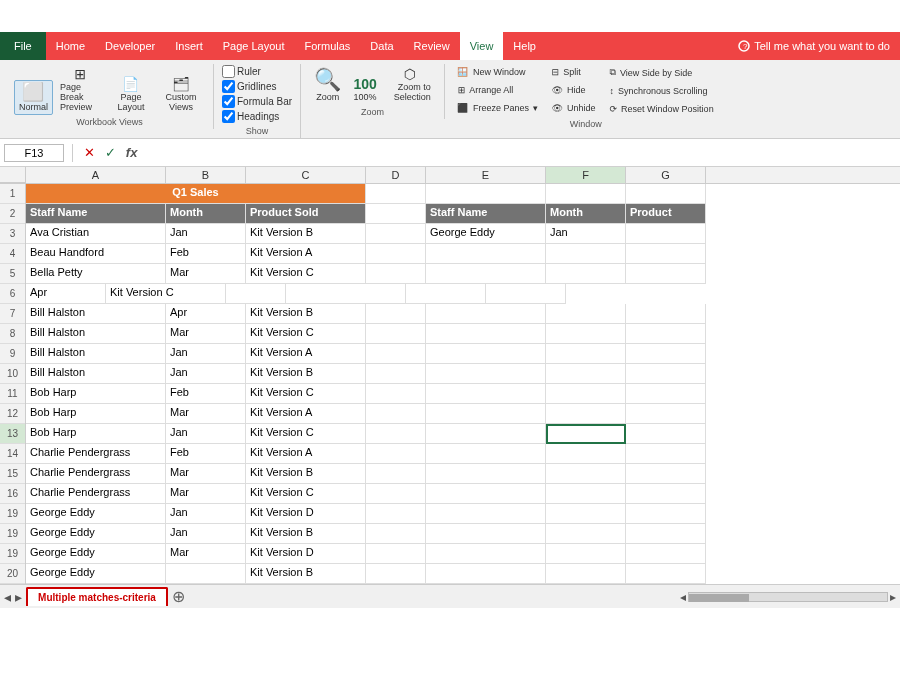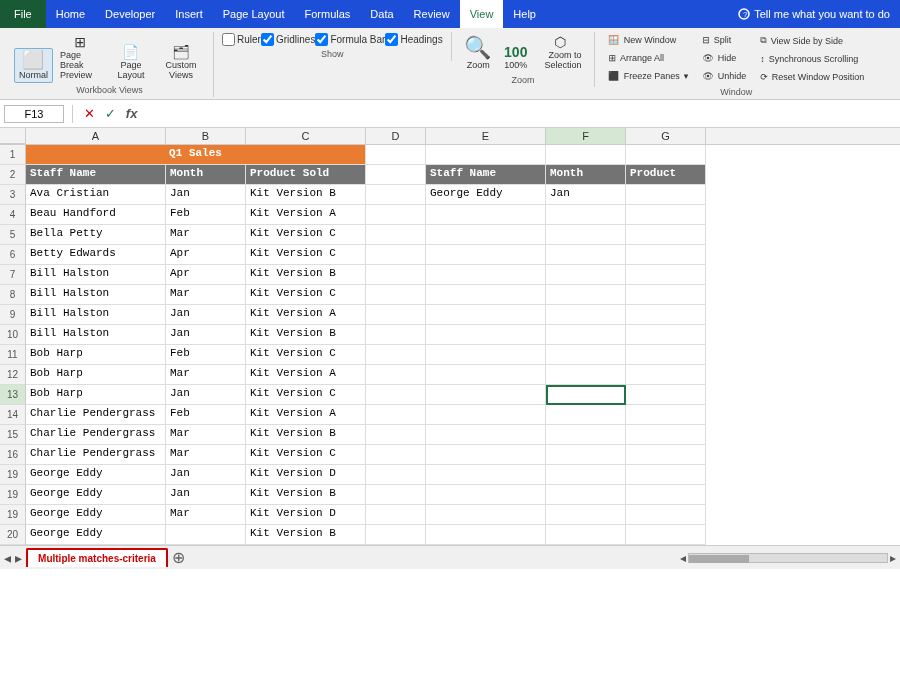--- a/index.html
+++ b/index.html
@@ -1,40 +1,40 @@
 <!DOCTYPE html>
 <html><head>
   <meta charset="utf-8">
   <style>
     * { margin: 0; padding: 0; box-sizing: border-box; }
     body { font-family: 'Segoe UI', Arial, sans-serif; font-size: 11px; background: #fff; width: 900px; height: 684px; overflow: hidden; }
 
     
-    .menu-bar { display: flex; align-items: center; background: #1d4ed8; height: 28px; }
+    .menu-bar { display: flex; align-items: center; background: #ef4444; height: 28px; margin-top: 32px; }
     .menu-file { background: #185a34; color: #fff; padding: 0 14px; height: 100%; display: flex; align-items: center; font-size: 11px; cursor: pointer; }
     .menu-item { color: #fff; padding: 0 10px; height: 100%; display: flex; align-items: center; font-size: 11px; cursor: pointer; }
     .menu-item.active { background: #fff; color: #217346; }
     .menu-tell { margin-left: auto; display: flex; align-items: center; color: #fff; padding: 0 10px; font-size: 11px; }
     .menu-tell svg { margin-right: 4px; }
 
     
     .ribbon { background: #f0f0f0; border-bottom: 1px solid #ccc; padding: 4px 6px 0 6px; }
     .ribbon-groups { display: flex; align-items: flex-start; }
     .ribbon-group { display: flex; flex-direction: column; align-items: center; padding: 0 8px; border-right: 1px solid #ccc; min-width: fit-content; }
     .ribbon-group:last-child { border-right: none; }
     .ribbon-group-label { font-size: 9px; color: #555; margin-top: 2px; padding-bottom: 2px; }
     .ribbon-buttons { display: flex; align-items: flex-end; gap: 2px; }
     .ribbon-btn { display: flex; flex-direction: column; align-items: center; padding: 2px 4px; cursor: pointer; border: 1px solid transparent; border-radius: 2px; font-size: 9px; color: #333; min-width: 32px; }
     .ribbon-btn .btn-icon { font-size: 18px; line-height: 1; }
     .ribbon-btn .btn-label { margin-top: 1px; text-align: center; white-space: nowrap; }
     .ribbon-btn.active { background: #dce9f3; border-color: #7bafd4; }
 
     .checkbox-row { display: flex; align-items: center; gap: 2px; font-size: 10px; color: #333; padding: 1px 0; cursor: pointer; }
     .checkbox-row input { margin: 0; cursor: pointer; }
-    .checkboxes-col { display: flex; flex-direction: row; justify-content: center; }
+    .checkboxes-col { display: flex; flex-direction: column; justify-content: center; }
 
     
     .formula-bar { display: flex; align-items: center; background: #fff; border-bottom: 1px solid #d0d0d0; height: 28px; padding: 0 4px; gap: 4px; }
     .cell-ref { width: 60px; border: 1px solid #bbb; padding: 2px 4px; font-size: 11px; text-align: center; }
     .formula-divider { width: 1px; height: 18px; background: #ccc; margin: 0 4px; }
     .formula-icons { display: flex; gap: 4px; align-items: center; color: #666; font-size: 13px; }
     .formula-icon { cursor: pointer; padding: 1px 3px; }
     .formula-input { flex: 1; border: none; outline: none; font-size: 11px; padding: 2px 4px; }
 
     
@@ -42,21 +42,21 @@
     .col-headers { display: flex; background: #f2f2f2; border-bottom: 1px solid #ccc; }
     .row-num-header { width: 26px; min-width: 26px; background: #f2f2f2; border-right: 1px solid #ccc; border-bottom: 1px solid #ccc; }
     .col-header { border-right: 1px solid #ccc; text-align: center; padding: 2px 0; font-size: 11px; color: #333; background: #f2f2f2; display: flex; align-items: center; justify-content: center; }
 
     .grid-body { display: flex; flex: 1; overflow: hidden; }
     .row-nums { display: flex; flex-direction: column; background: #f2f2f2; min-width: 26px; width: 26px; border-right: 1px solid #ccc; }
     .row-num { height: 20px; min-height: 20px; border-bottom: 1px solid #ddd; display: flex; align-items: center; justify-content: center; font-size: 10px; color: #555; background: #f2f2f2; }
 
     .grid-scroll { overflow: hidden; flex: 1; }
     .grid { display: flex; flex-direction: column; }
-    .grid-row { display: flex; font-family: Liberation Mono, monospace; }
+    .grid-row { display: flex; }
     .cell { height: 20px; min-height: 20px; border-right: 1px solid #ddd; border-bottom: 1px solid #ddd; padding: 2px 4px; font-size: 11px; overflow: hidden; white-space: nowrap; background: #fff; }
     .cell.header-cell { background: #737373; color: #fff; font-weight: bold; }
     .cell.title-cell { background: #e97c30; color: #fff; text-align: center; font-weight: bold; }
 
     
     .tab-bar { display: flex; align-items: center; background: #f0f0f0; border-top: 1px solid #ccc; height: 24px; padding: 0 4px; }
     .tab-nav { display: flex; gap: 2px; align-items: center; font-size: 14px; color: #555; cursor: pointer; margin-right: 4px; }
     .tab { padding: 3px 10px; border: 1px solid #ccc; background: #fff; border-bottom: none; cursor: pointer; font-size: 10px; border-radius: 2px 2px 0 0; }
     .tab.active { background: #fff; border-bottom: 1px solid #fff; font-weight: bold; color: #c00; border: 2px solid #c00; border-bottom: none; }
     .tab-add { margin-left: 4px; cursor: pointer; font-size: 16px; color: #666; }
@@ -303,21 +303,20 @@
           <div class="grid-row">
             <div class="cell col-a">Bella Petty</div>
             <div class="cell col-b">Mar</div>
             <div class="cell col-c">Kit Version C</div>
             <div class="cell col-d"></div>
             <div class="cell col-e"></div>
             <div class="cell col-f"></div>
             <div class="cell col-g"></div>
           </div>
           <div class="grid-row">
-            <div class="cell col-a">Betty Edwards</div>
             <div class="cell col-b">Apr</div>
             <div class="cell col-c">Kit Version C</div>
             <div class="cell col-d"></div>
             <div class="cell col-e"></div>
             <div class="cell col-f"></div>
             <div class="cell col-g"></div>
           </div>
           <div class="grid-row">
             <div class="cell col-a">Bill Halston</div>
             <div class="cell col-b">Apr</div>

